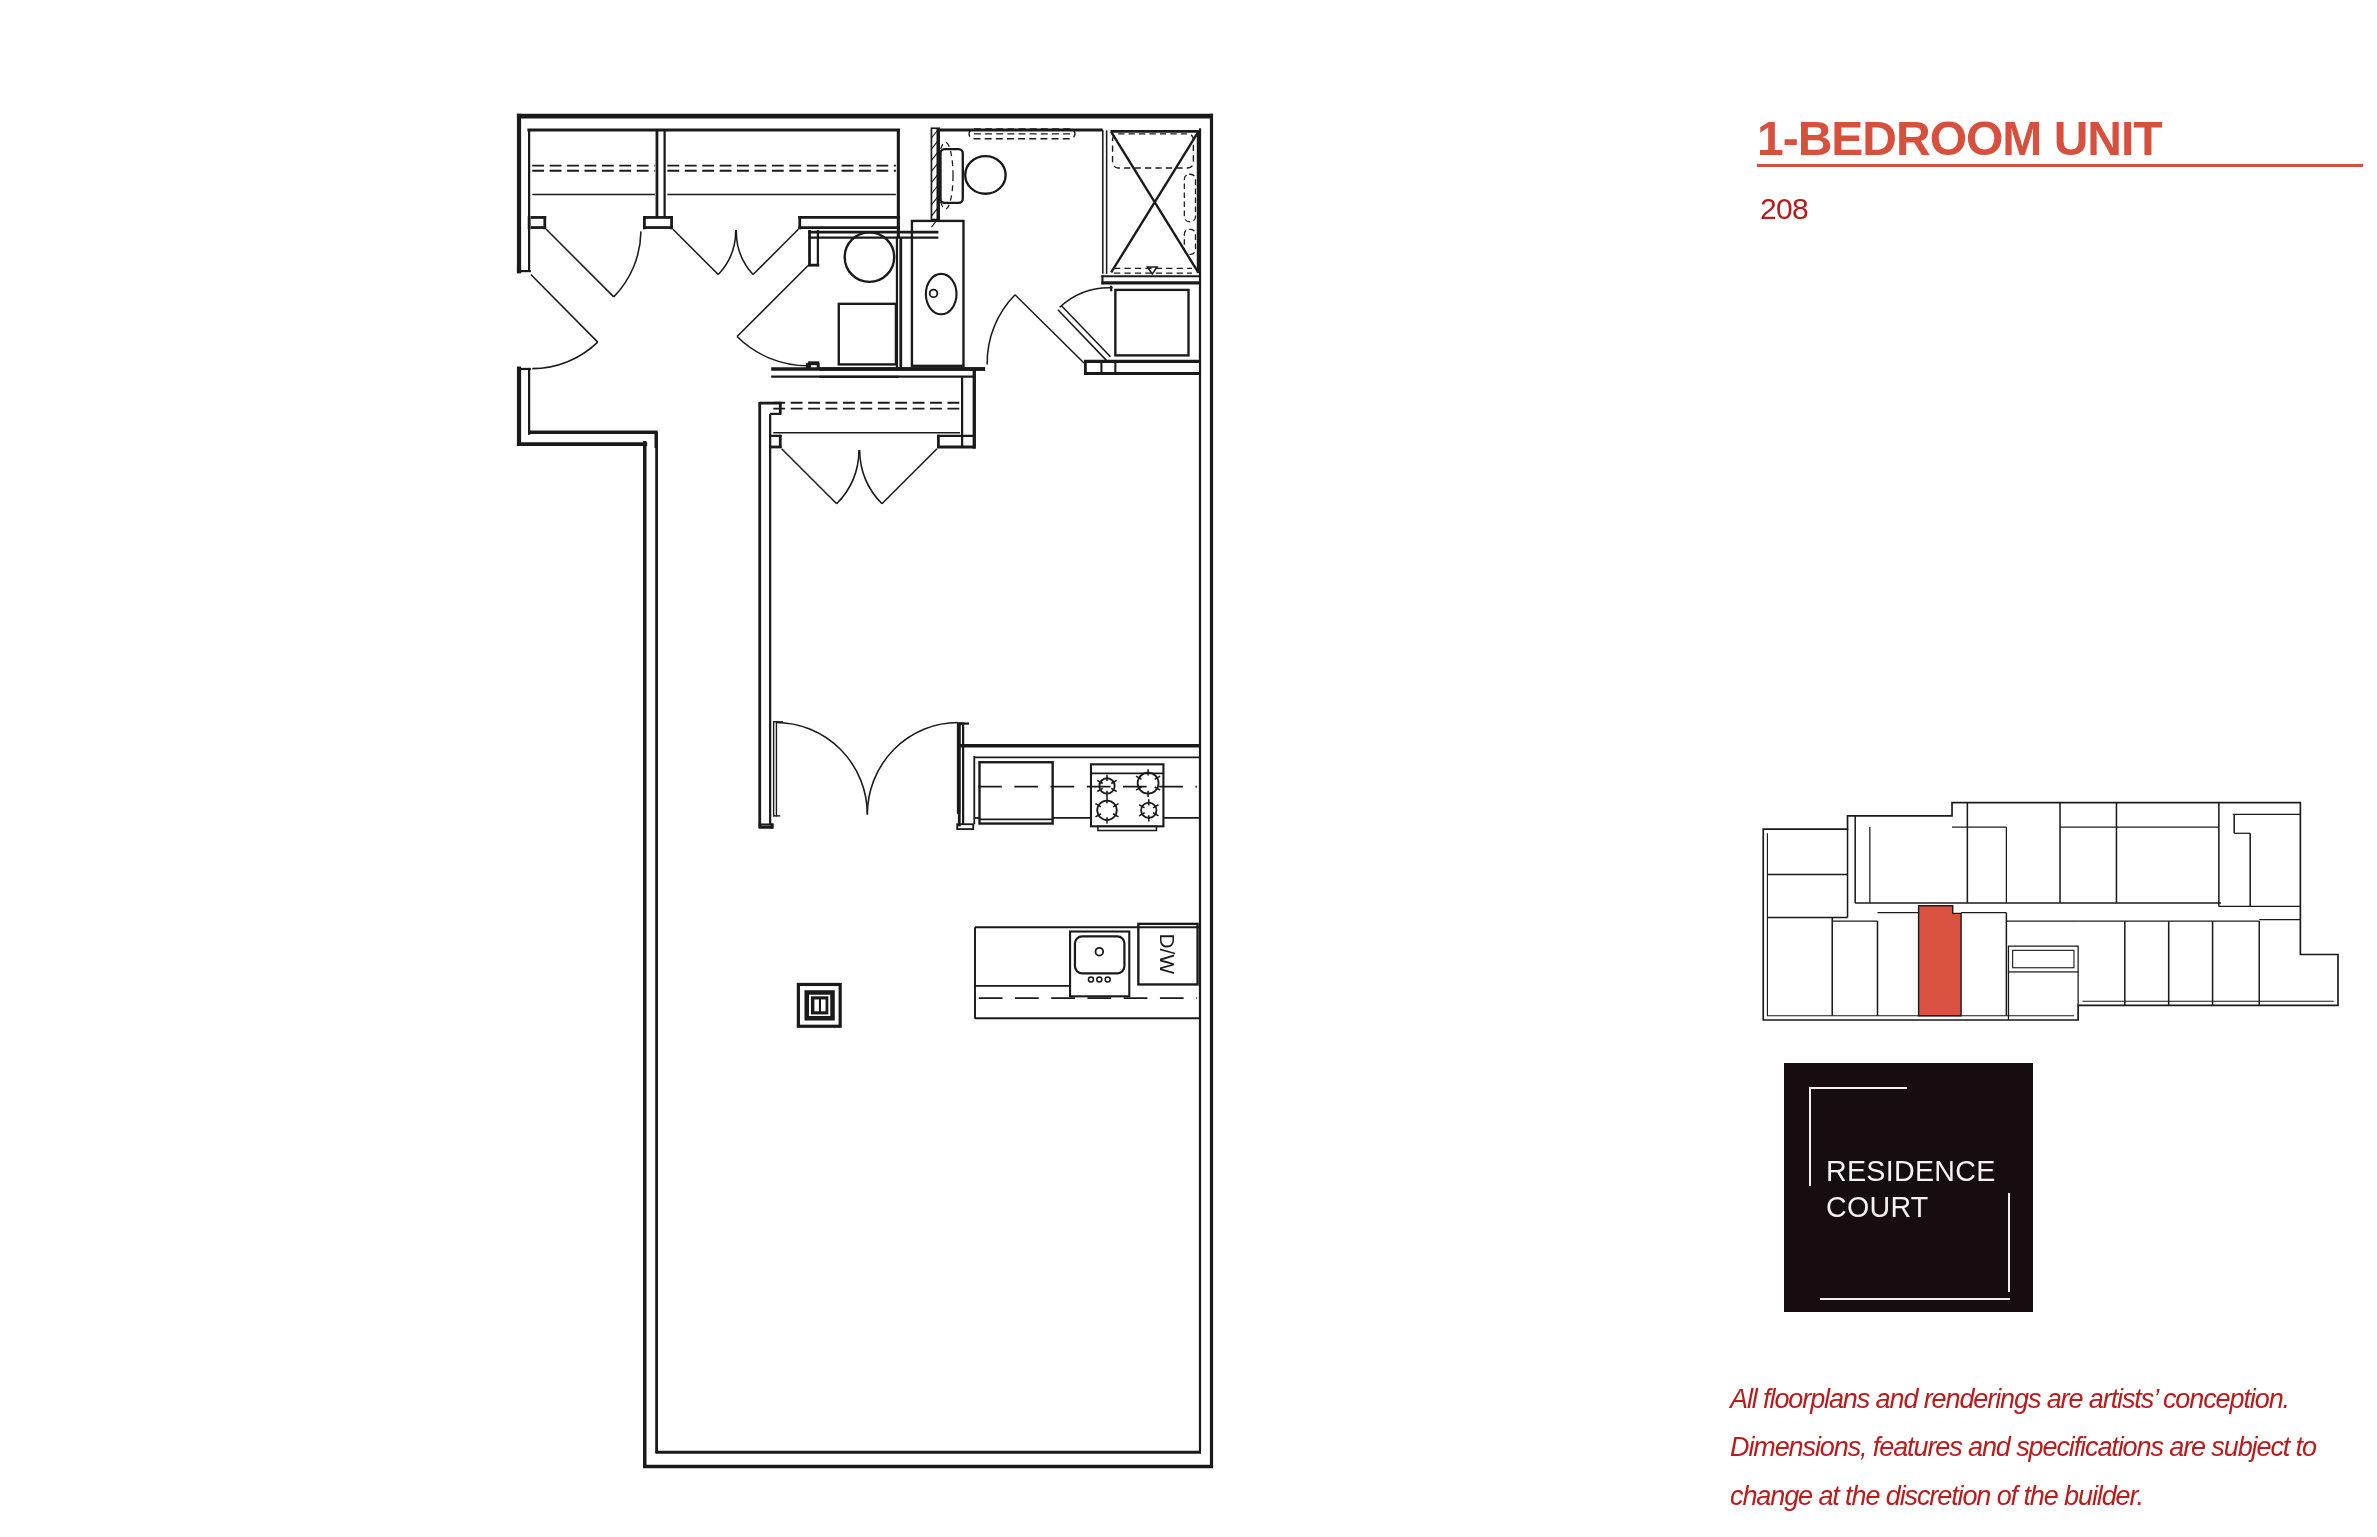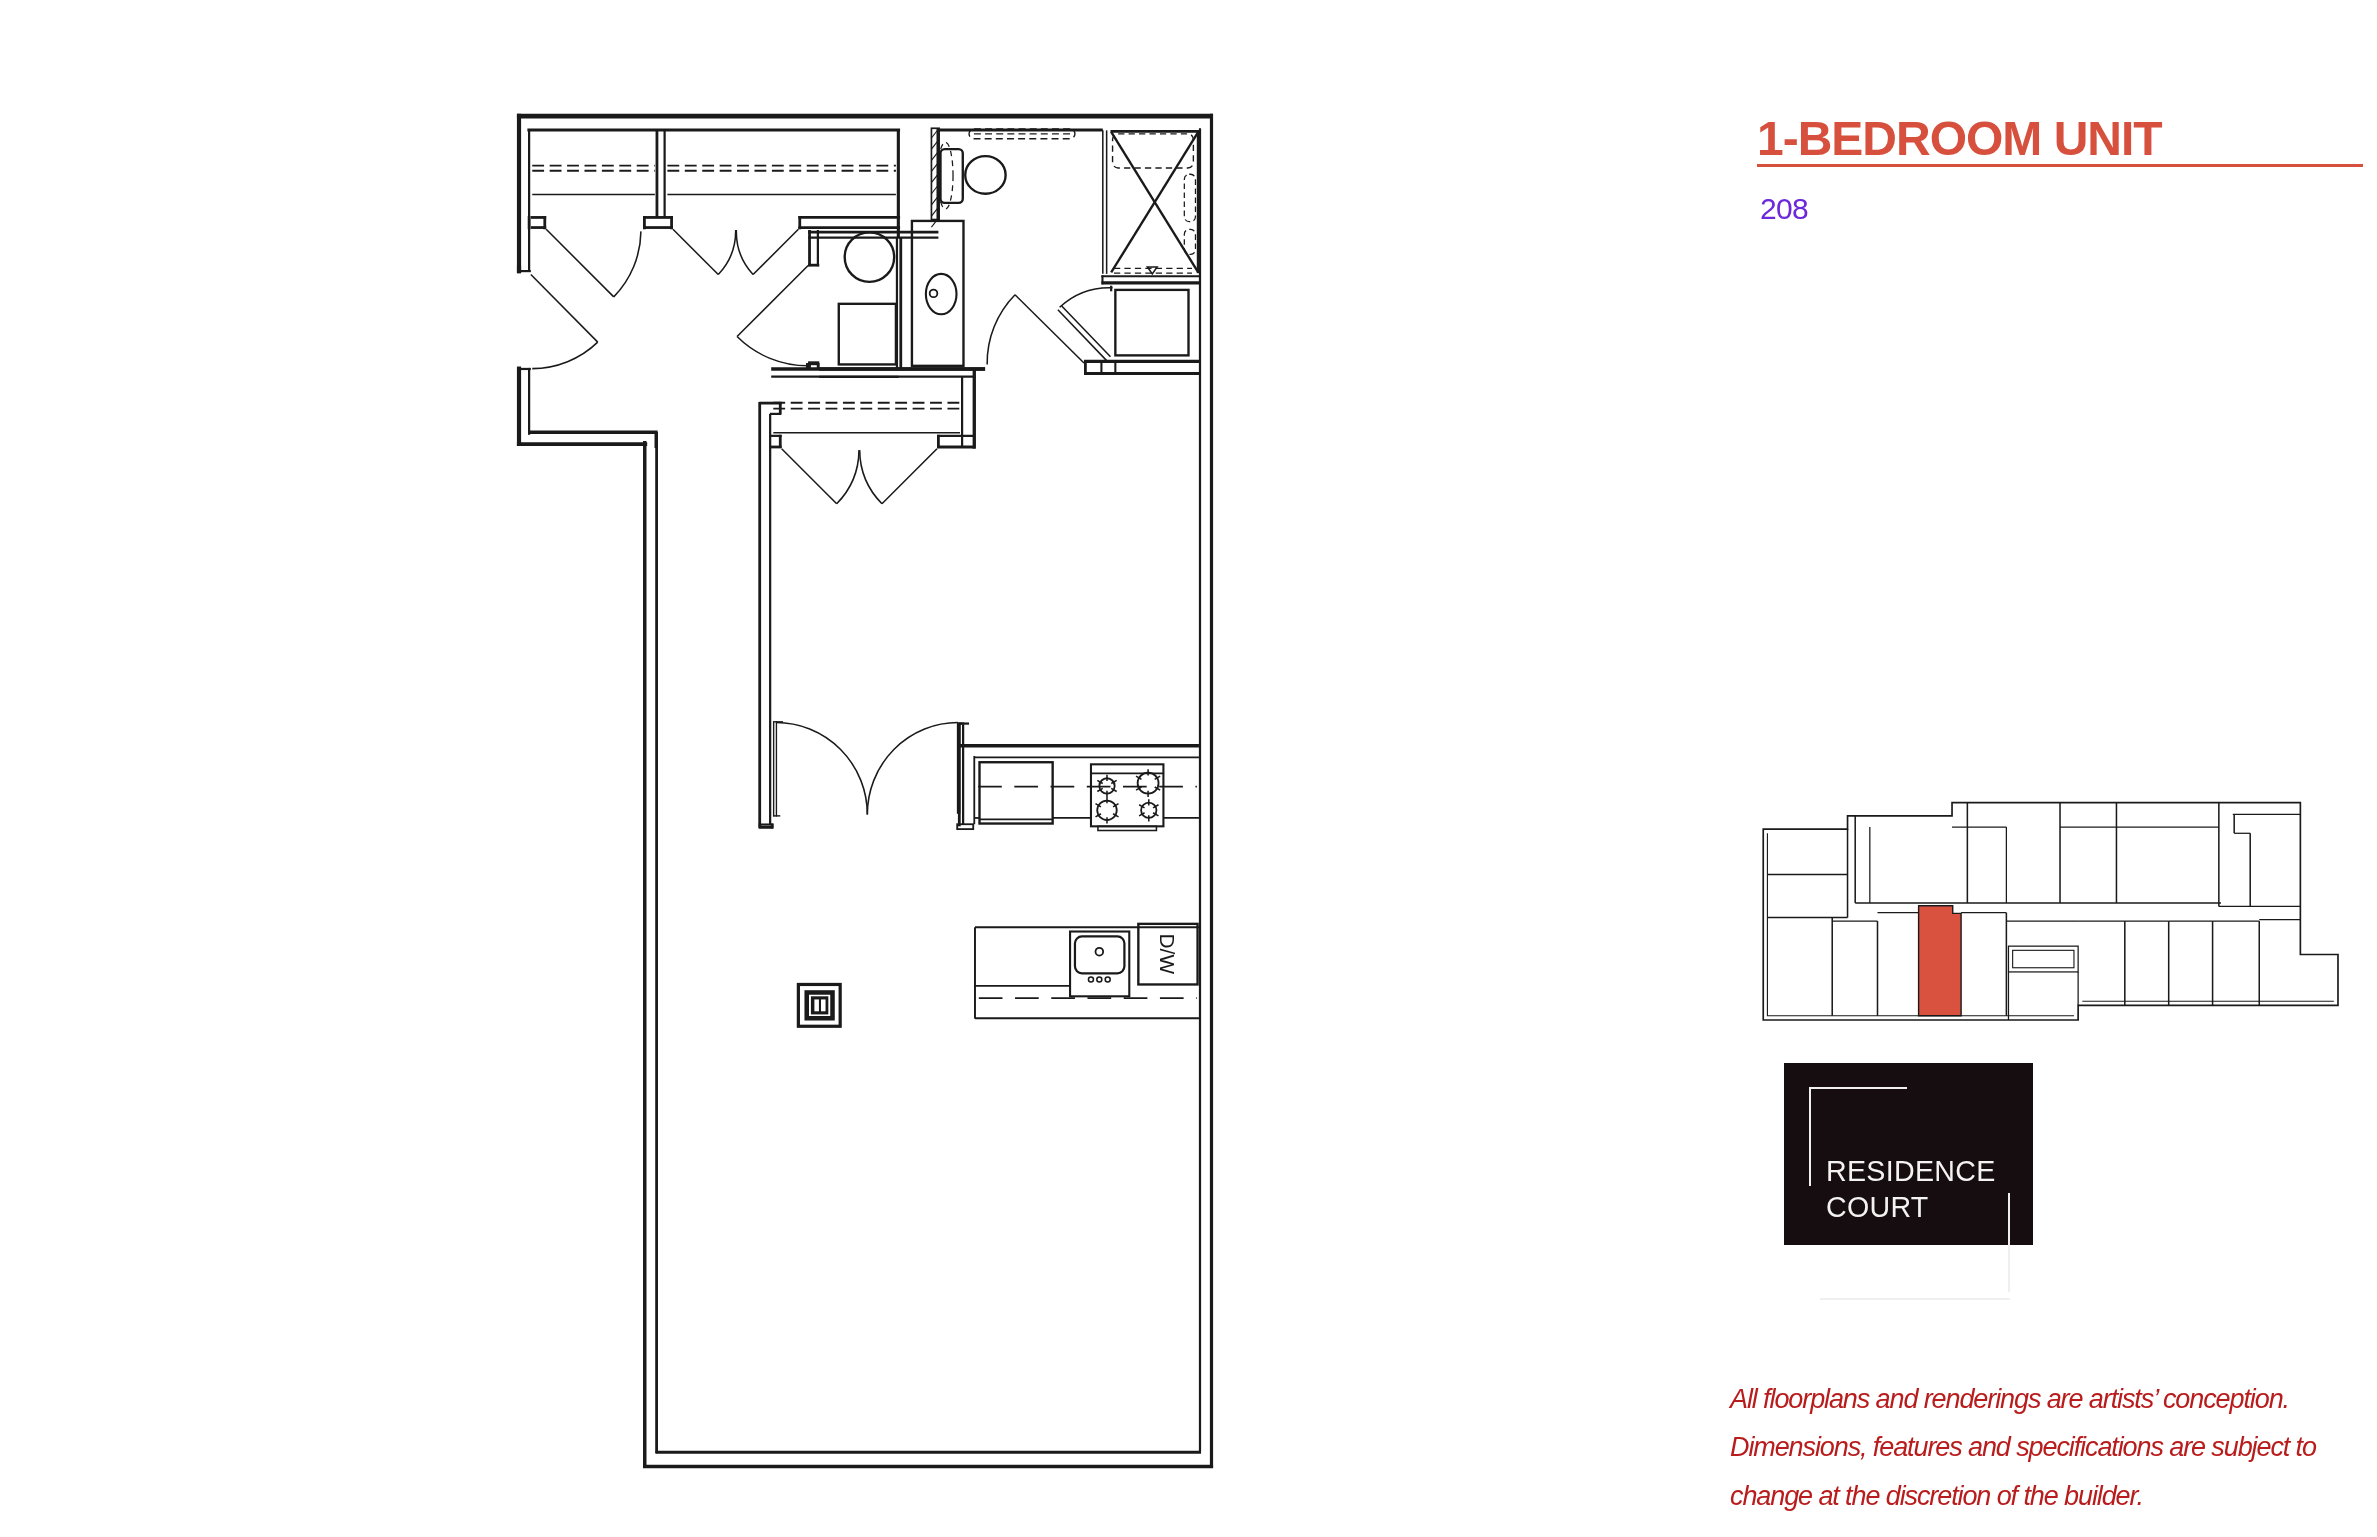--- a/index.html
+++ b/index.html
@@ -1,20 +1,20 @@
 <!DOCTYPE html>
 <html style="font-size:11px"><head>
 <meta charset="utf-8">
 <style>
   html,body{margin:0;padding:0;background:#ffffff;}
   body{width:2377px;height:1537px;position:relative;font-family:"Liberation Sans",sans-serif;overflow:hidden;}
   #title{position:absolute;left:1757px;top:111px;font-size:48px;font-weight:bold;letter-spacing:-1px;color:#d6503d;}
   #rule{position:absolute;left:1757px;top:164px;width:606px;height:2.8px;background:#d6503d;}
-  #unitnum{position:absolute;left:1760px;top:192px;font-size:30px;letter-spacing:-0.7px;color:#6d28d9;}
-  #logo{position:absolute;left:1784px;top:1063px;width:249px;height:182px;background:#150d0f;}
+  #unitnum{position:absolute;left:1760px;top:192px;font-size:30px;letter-spacing:-0.7px;color:#b91c1c;}
+  #logo{position:absolute;left:1784px;top:1063px;width:249px;height:249px;background:#150d0f;}
   #logotext{position:absolute;left:42px;top:91px;color:#f5f2f2;font-size:28.6px;letter-spacing:0.3px;line-height:1.245;}
   .lline{position:absolute;background:#f1eeee;}
   #disc{position:absolute;left:1730px;top:1375px;font-size:27px;font-style:italic;color:#b91c1c;line-height:1.79;letter-spacing:-1.1px;white-space:nowrap;}
 </style>
 </head>
 <body>
 
 <svg id="plan" width="2377" height="1537" viewBox="0 0 3412 2206" style="position:absolute;left:0;top:0" fill="none" stroke="#1a1a1a" stroke-linecap="butt">
 
 <g>

